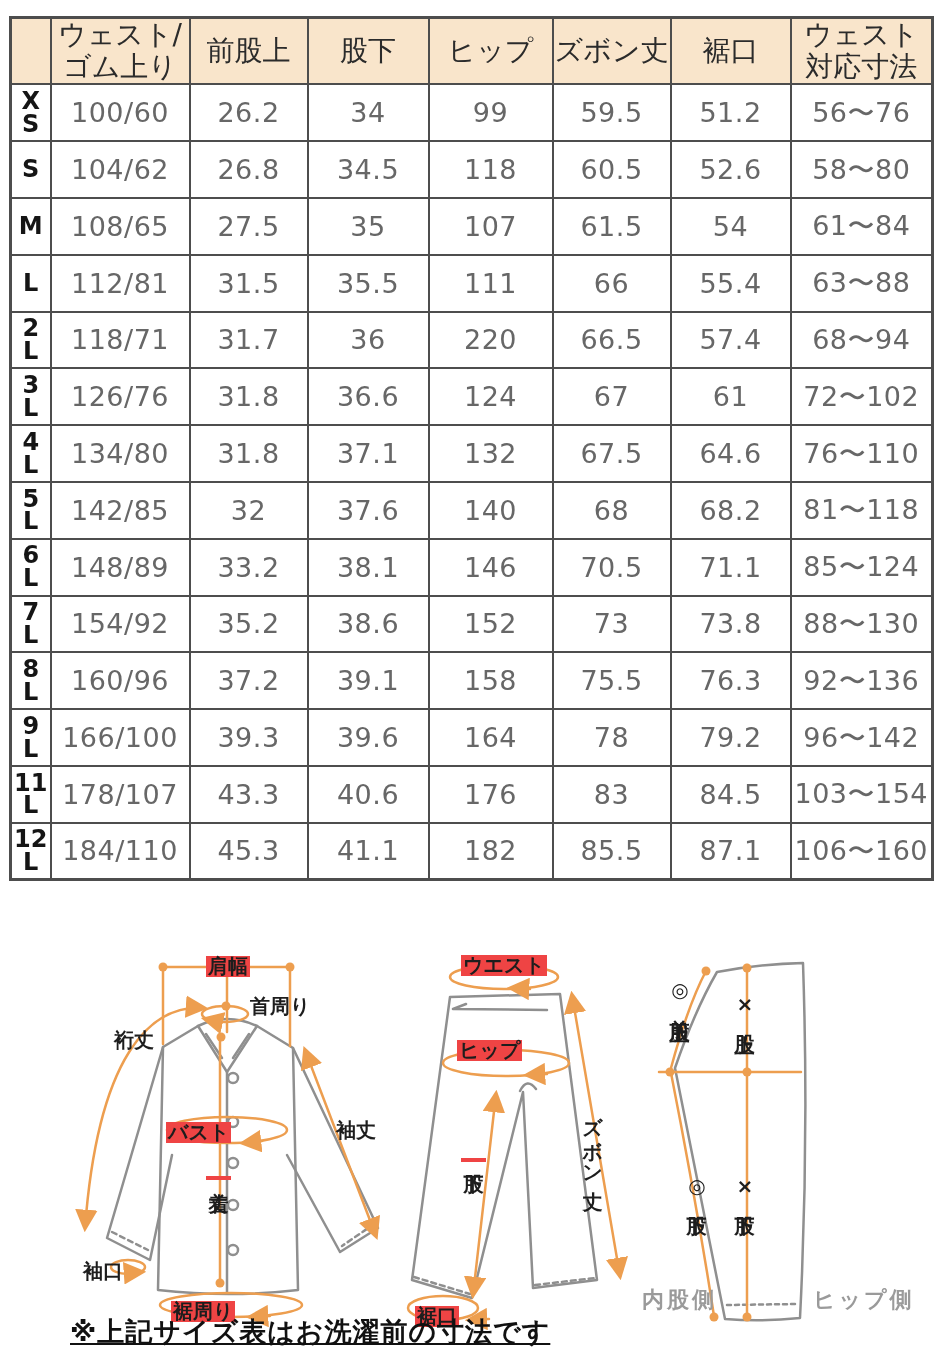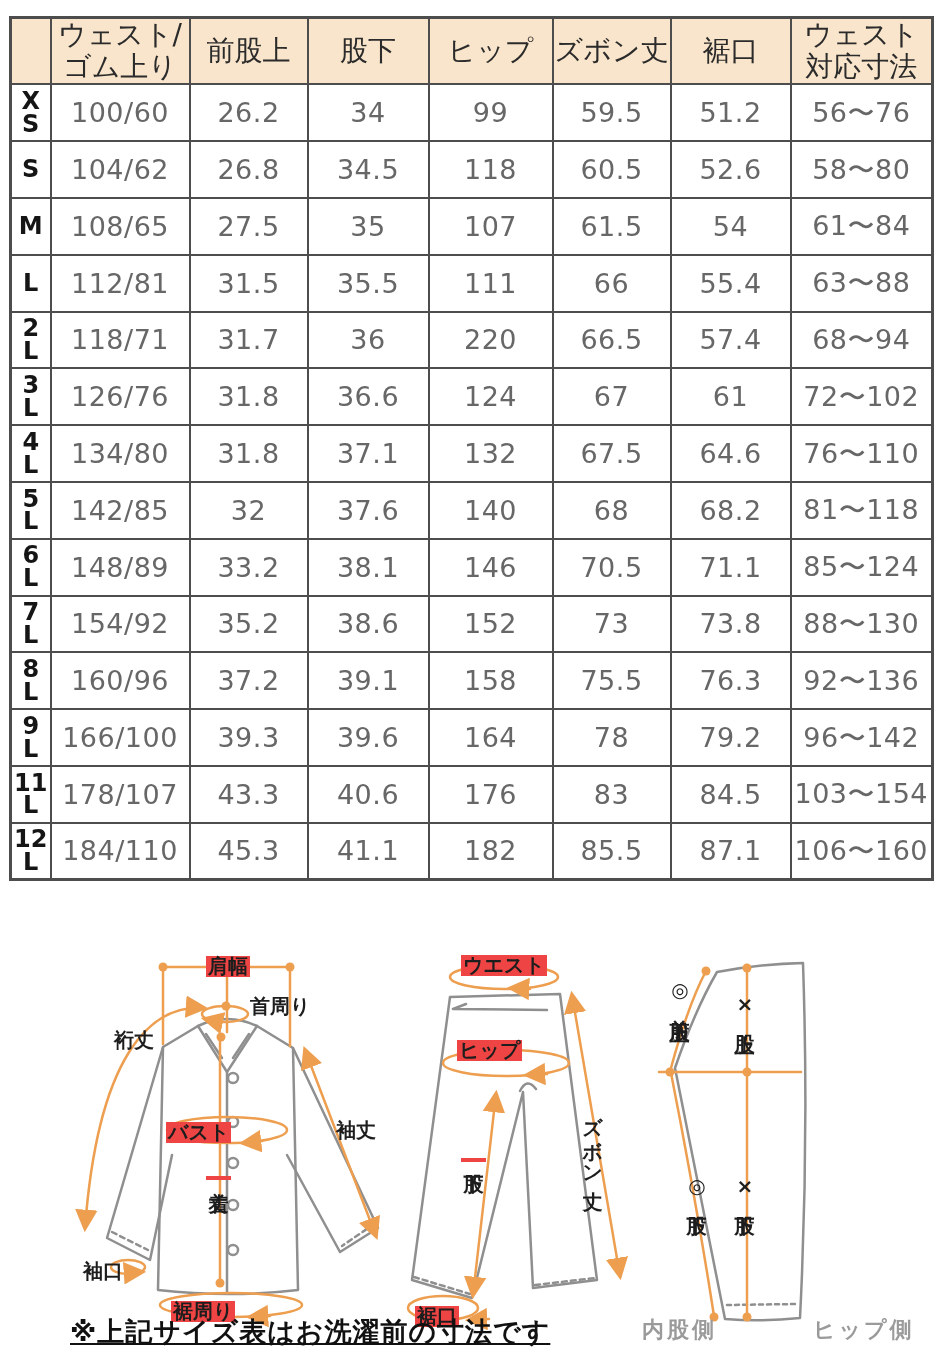--- a/index.html
+++ b/index.html
@@ -33,21 +33,21 @@
   
   .diag-svg{position:absolute;left:0;top:937px;}
   .dlabel{
     position:absolute;font-size:20px;font-weight:700;color:#1d1d1d;
     line-height:1.05;white-space:nowrap;
   }
   .dlabel.bg{background:#ef4444;padding:0 2px;}
   .dlabel.v{
     writing-mode:vertical-rl;text-orientation:upright;letter-spacing:2px;
   }
-  .dlabel.side{color:#9a9a9a;font-size:22px;letter-spacing:3px;margin-top:30px;}
+  .dlabel.side{color:#9a9a9a;font-size:22px;letter-spacing:3px;}
   .note{
     position:absolute;left:70px;top:1314px;
     font-size:27px;font-weight:600;color:#111111;letter-spacing:1px;text-decoration:underline;
   }
 </style>
 </head>
 <body>
 
 <table class="size-chart">
   <colgroup>

